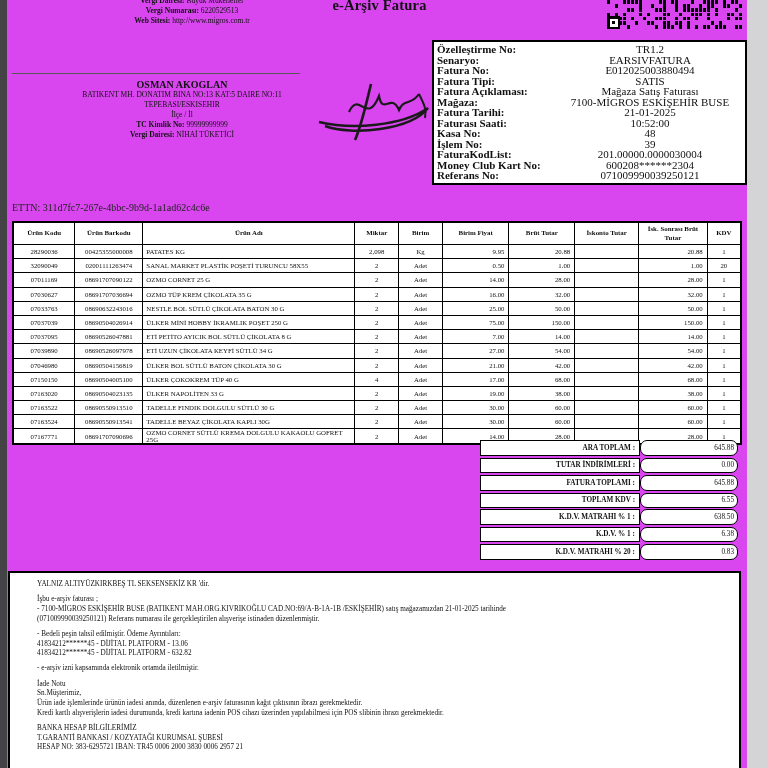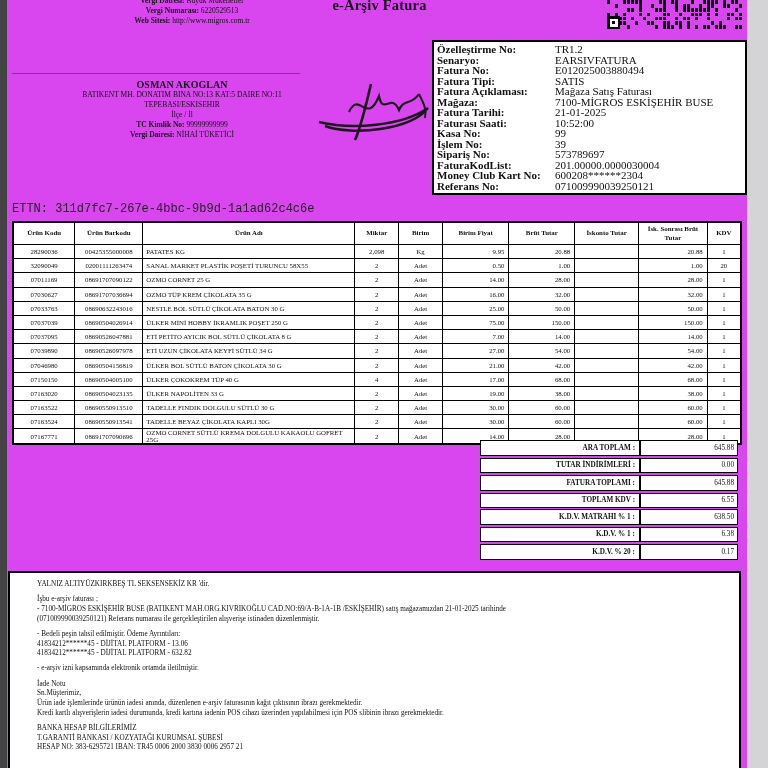--- a/index.html
+++ b/index.html
@@ -14,32 +14,32 @@
   .doc-title{position:absolute;left:300px;top:-3px;width:145px;text-align:center;
     font-weight:bold;font-size:14.5px;letter-spacing:.2px;}
   .qr{position:absolute;right:2px;top:0;width:140px;height:30px;}
   .qr svg{width:100%;height:100%;}
 
   
   .info-box{position:absolute;left:425px;top:40px;width:308px;border:2px solid #000;
     padding:2px 0 2px 3px;background:#fff;}
   .info-box .kv-row{display:flex;font-size:11px;line-height:10.5px;}
   .info-box .kv-label{width:118px;flex:none;font-weight:bold;}
-  .info-box .kv-value{flex:1;}
+  .info-box .kv-value{flex:1;text-align:center;}
 
   
   .divider{position:absolute;left:5px;top:73px;width:288px;border-top:1.5px solid #555;}
   .customer-block{position:absolute;left:10px;top:80px;width:330px;text-align:center;
     font-size:7.5px;line-height:10px;}
   .customer-name{font-weight:bold;font-size:10px;}
   .customer-block .kv-label{font-weight:bold;}
   .signature{position:absolute;left:300px;top:80px;width:130px;height:64px;}
   .signature svg{width:100%;height:100%;}
 
-  .ettn{position:absolute;left:5px;top:202px;font-size:12px;color:#222;font-family:Liberation Mono, monospace;}
+  .ettn{position:absolute;left:5px;top:202px;font-size:10px;color:#222;}
 
   
   table{border-collapse:collapse;}
   .items{position:absolute;left:5px;top:221px;width:730px;background:#fff;
     border:2px solid #000;font-size:6.8px;}
   .items th,.items td{border:1px solid #000;padding:0 1px;height:13.2px;}
   .items th{font-weight:bold;font-size:6.9px;text-align:center;height:21px;line-height:1.25;}
   .items td:nth-child(1){width:60px;text-align:center;}
   .items td:nth-child(2){width:66px;text-align:center;}
   .items td:nth-child(3){width:216px;text-align:left;padding-left:3px;}
@@ -49,21 +49,21 @@
   .items td:nth-child(7){width:62px;text-align:right;padding-right:4px;}
   .items td:nth-child(8){width:63px;}
   .items td:nth-child(9){width:65px;text-align:right;padding-right:4px;}
   .items td:nth-child(10){width:31px;text-align:center;}
 
   
   .sumtbl{border-collapse:separate;border-spacing:0 2px;position:absolute;width:258px;
     font-size:7.2px;}
   .sumtbl td{border:1.5px solid #000;height:11.5px;background:#fff;}
   .sumtbl td:nth-child(1){width:156px;font-weight:bold;text-align:right;padding-right:4px;}
-  .sumtbl td:nth-child(2){width:94px;text-align:right;padding-right:3px;}
+  .sumtbl td:nth-child(2){width:94px;text-align:right;padding-right:3px;border-radius:7px;}
   .totals-box{left:473px;top:438px;}
   .kdv-box{left:473px;top:507px;}
 
   
   .footer-box{position:absolute;left:1px;top:571px;width:733px;height:230px;
     border:2px solid #000;background:#fff;padding:7px 10px 0 27px;box-sizing:border-box;
     font-size:7.2px;line-height:9.7px;}
   .footer-box .ln.spacer{height:5.5px;line-height:5.5px;font-size:4px;}
 </style>
 </head>
@@ -224,29 +224,25 @@
       <div class="kv-row">
         <span class="kv-label">Fatura Tarihi:</span> 
         <span class="kv-value">21-01-2025</span>
       </div>
       <div class="kv-row">
         <span class="kv-label">Faturası Saati:</span> 
         <span class="kv-value">10:52:00</span>
       </div>
       <div class="kv-row">
         <span class="kv-label">Kasa No:</span> 
-        <span class="kv-value">99</span>
+        <span class="kv-value">48</span>
       </div>
       <div class="kv-row">
         <span class="kv-label">İşlem No:</span> 
         <span class="kv-value">39</span>
-      </div>
-      <div class="kv-row">
-        <span class="kv-label">Sipariş No:</span> 
-        <span class="kv-value">573789697</span>
       </div>
       <div class="kv-row">
         <span class="kv-label">FaturaKodList:</span> 
         <span class="kv-value">201.00000.0000030004</span>
       </div>
       <div class="kv-row">
         <span class="kv-label">Money Club Kart No:</span> 
         <span class="kv-value">600208******2304</span>
       </div>
       <div class="kv-row">
@@ -493,22 +489,22 @@
     <tbody>
         <tr>
           <td>K.D.V. MATRAHI % 1 :</td>
           <td>638.50</td>
         </tr>
         <tr>
           <td>K.D.V. % 1 :</td>
           <td>6.38</td>
         </tr>
         <tr>
-          <td>K.D.V. % 20 :</td>
-          <td>0.17</td>
+          <td>K.D.V. MATRAHI % 20 :</td>
+          <td>0.83</td>
         </tr>
       </tbody>
   </table>
 
   <div class="footer-box">
       <div class="ln">YALNIZ ALTIYÜZKIRKBEŞ TL SEKSENSEKİZ KR 'dir.</div>
       <div class="ln spacer">&nbsp;</div>
       <div class="ln">İşbu e-arşiv faturası ;</div>
       <div class="ln">- 7100-MİGROS ESKİŞEHİR BUSE (BATIKENT MAH.ORG.KIVRIKOĞLU CAD.NO:69/A-B-1A-1B /ESKİŞEHİR) satış mağazamızdan 21-01-2025 tarihinde</div>
       <div class="ln">(071009990039250121) Referans numarası ile gerçekleştirilen alışverişe istinaden düzenlenmiştir.</div>

